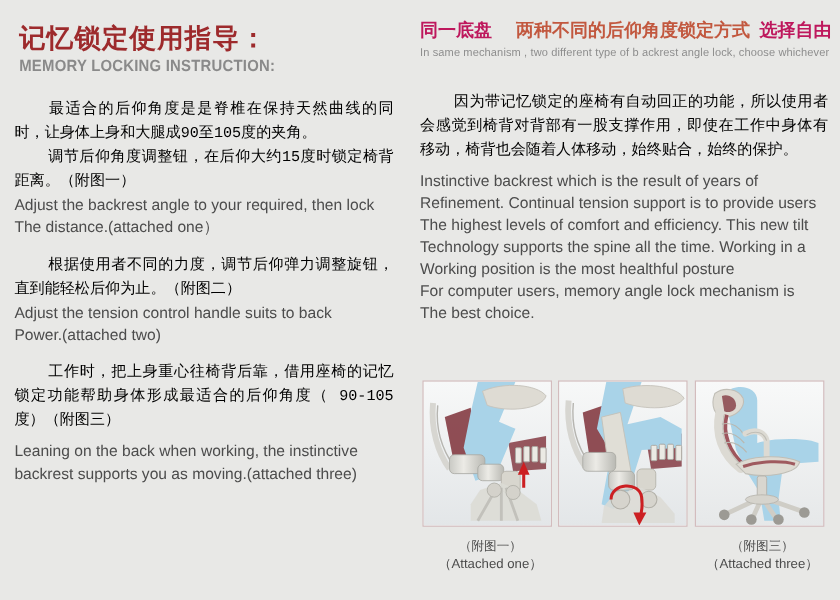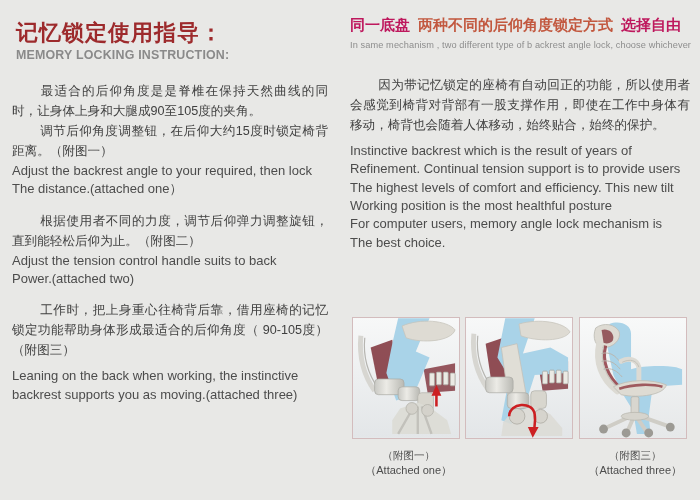--- a/index.html
+++ b/index.html
@@ -57,43 +57,43 @@
   
   .rhead {
     margin: 4px 0 4px 4px;
     font-size: 15px;
     font-weight: bold;
     line-height: 1.2;
     white-space: nowrap;
     font-family: "DejaVu Sans", "Liberation Sans", sans-serif;
   }
   .rhead .dark { color: #be185d; }
-  .rhead .mid  { color: #c2583f; }
+  .rhead .mid  { color: #c2583f; margin-left: 12px; }
   .rhead .sp   { display: inline-block; width: 8px; }
   .rhead-sub {
     color: #8d8d8d;
     font-size: 9.5px;
     margin: 5px 0 0 4px;
     letter-spacing: 0.1px;
     transform: scaleX(0.97);
     transform-origin: left center;
     white-space: nowrap;
   }
 
   
   .para {
     margin: 0 0 0 0;
     padding: 0 4px;
   }
   .cn {
     font-size: 12.6px;
     line-height: 1.58;
-    color: #404040;
+    color: #000000;
     text-align: justify;
-    font-family: Liberation Sans, sans-serif;
+    font-family: Liberation Mono, monospace;
   }
   .cn .ind { display: inline-block; width: 2.2em; }
   .en {
     font-size: 13px;
     line-height: 1.42;
     color: #4c4c4c;
     font-family: "Liberation Sans", sans-serif;
   }
   .gap-sm { height: 6px; }
   .gap-md { height: 13px; }
@@ -178,20 +178,21 @@
 
     <div class="gap-lg"></div>
     <div style="height:6px"></div>
 
     <div class="para">
       <div class="cn"><span class="ind"></span><span>因为带记忆锁定的座椅有自动回正的功能，所以使用者会感觉到椅背对背部有一股支撑作用，即使在工作中身体有移动，椅背也会随着人体移动，始终贴合，始终的保护。</span></div>
       <div class="gap-sm"></div>
       <div class="en">Instinctive backrest which is the result of years of</div>
       <div class="en">Refinement. Continual tension support is to provide users</div>
       <div class="en">The highest levels of comfort and efficiency. This new tilt</div>
+      <div class="en">Technology supports the spine all the time. Working in a</div>
       <div class="en">Working position is the most healthful posture</div>
       <div class="en">For computer users, memory angle lock mechanism is</div>
       <div class="en">The best choice.</div>
     </div>
   </div>
 
   <div class="figs">
 
     <div class="fig">
       <div class="fig-frame">

